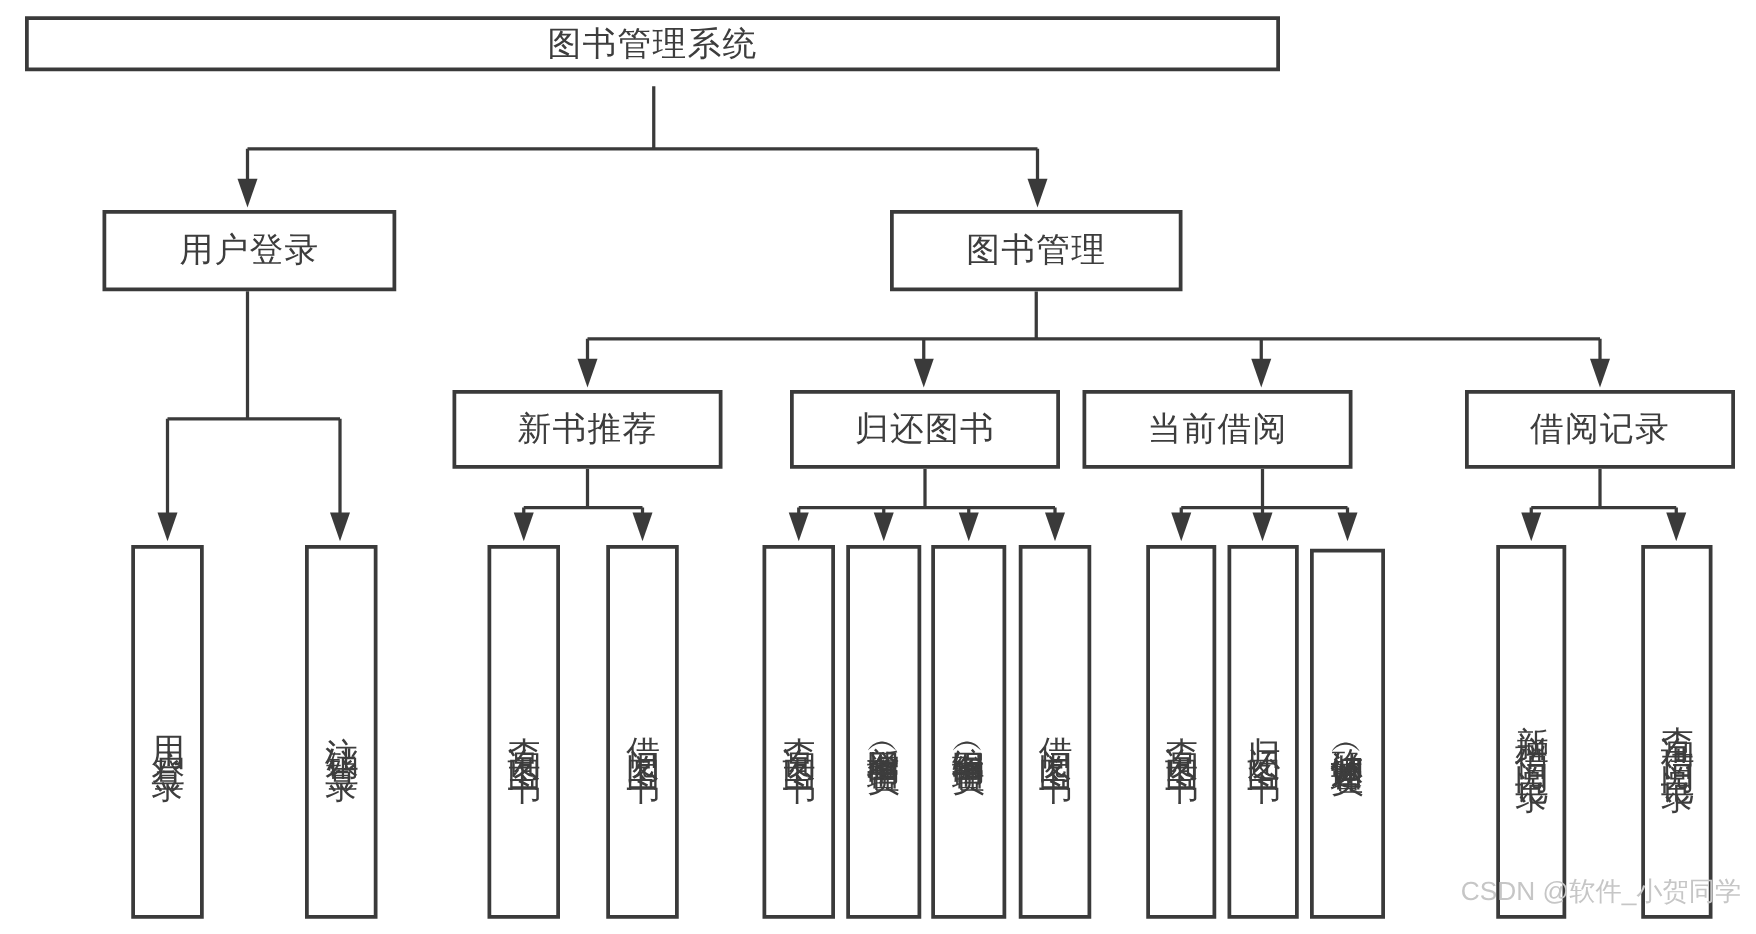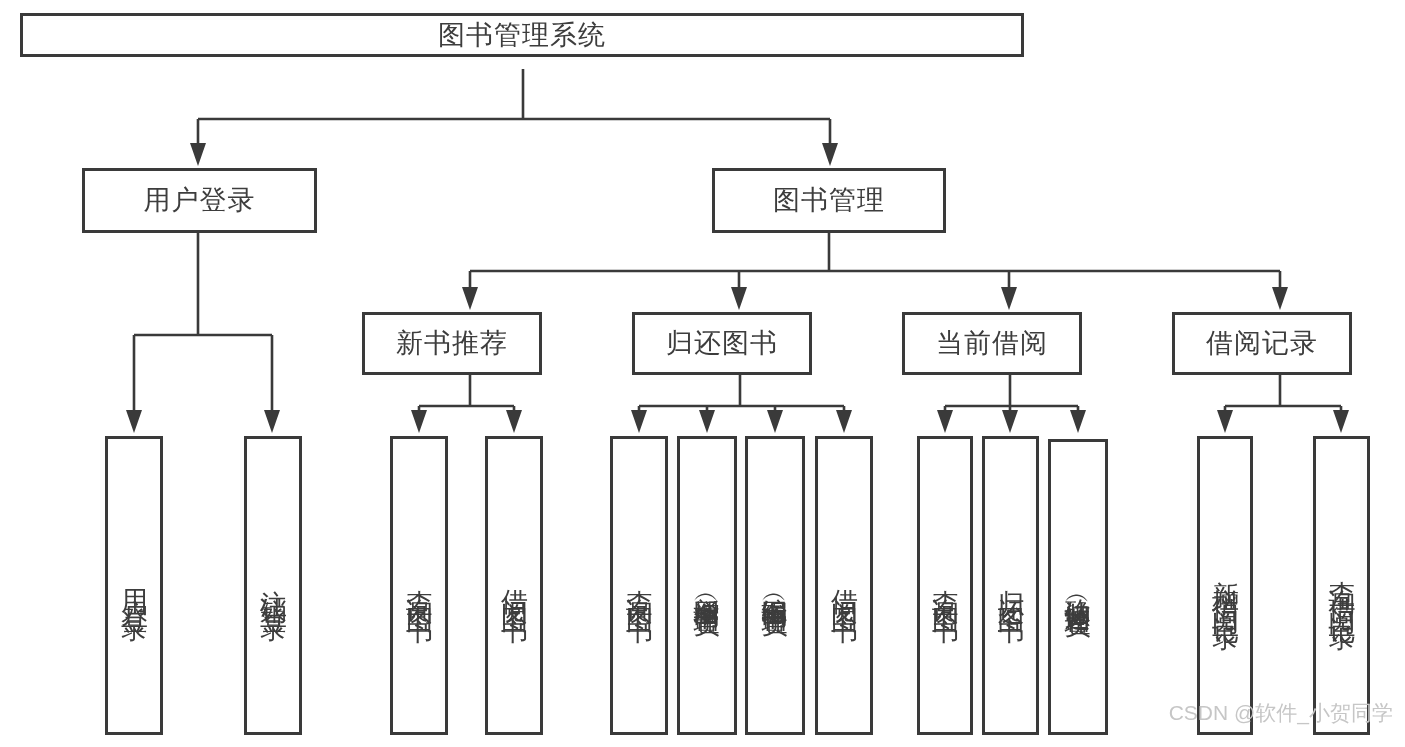--- a/index.html
+++ b/index.html
@@ -29,21 +29,21 @@
     z-index:2;
   }
   .hnode span{
     font-size:27px;
     letter-spacing:1px;
     white-space:nowrap;
     line-height:1;
   }
   .root{left:20px;top:13px;width:1004px;height:44px;justify-content:center;}
   .lvl2{height:65px;top:168px;}
-  .lvl3{height:63px;top:312px;width:180px;}
+  .lvl3{height:63px;top:312px;width:216px;}
   .leaf{width:58px;height:299px;top:436px;}
   .leaf span{
     writing-mode:vertical-rl;
     text-orientation:mixed;
     font-size:27px;
     letter-spacing:9px;
     line-height:1;
   }
   .leaf.dense span{font-size:26px;letter-spacing:2px;}
   #watermark{
@@ -120,21 +120,21 @@
   <div class="node hnode lvl2" style="left:712px;width:234px;">
     <span>图书管理</span>
   </div>
 
   <div class="node hnode lvl3" style="left:362px;">
     <span>新书推荐</span>
   </div>
   <div class="node hnode lvl3" style="left:632px;">
     <span>归还图书</span>
   </div>
-  <div class="node hnode lvl3" style="left:902px;">
+  <div class="node hnode lvl3" style="left:866px;">
     <span>当前借阅</span>
   </div>
   <div class="node hnode lvl3" style="left:1172px;">
     <span>借阅记录</span>
   </div>
 
   <div class="node leaf" style="left:105px;">
     <span>用户登录</span>
   </div>
   <div class="node leaf" style="left:244px;">

